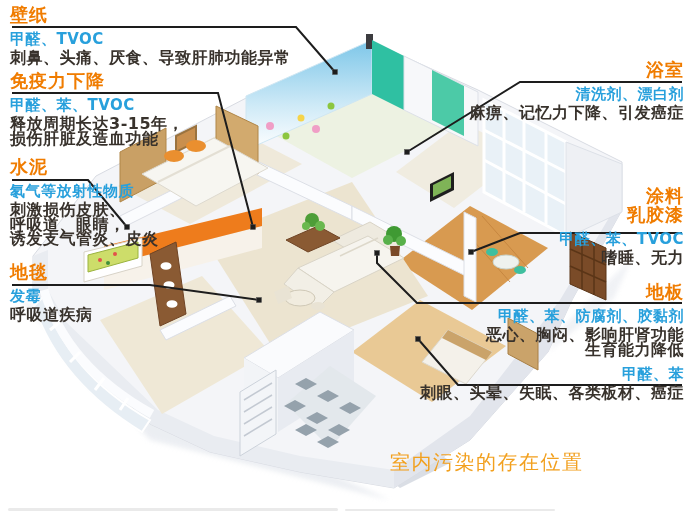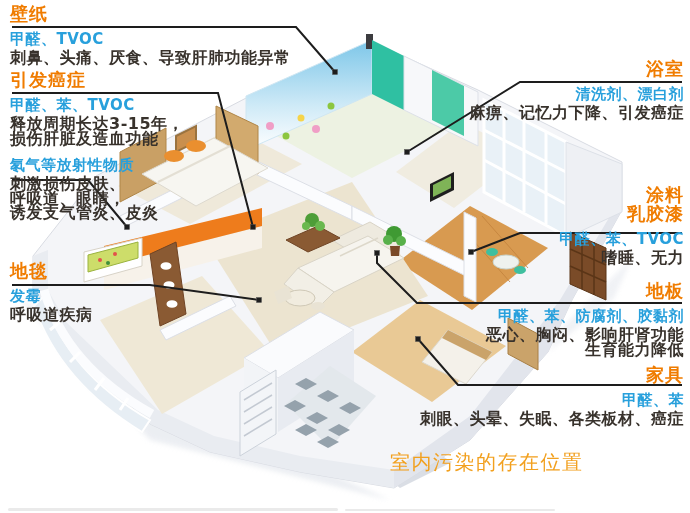--- a/index.html
+++ b/index.html
@@ -10,21 +10,21 @@
     --line_dark:#1d1d1d;
   }
   html,body{margin:0;padding:0;background:#ffffff;}
   .stage{
     position:relative;width:690px;height:513px;background:#ffffff;overflow:hidden;
     font-family:"DejaVu Sans","Liberation Sans",sans-serif;
   }
   svg{position:absolute;left:0;top:0;}
   .callout{position:absolute;font-weight:bold;white-space:nowrap;z-index:5;}
   .callout.right{text-align:right;}
-  .thead{margin-bottom:7px;font-family:Liberation Serif, serif;}
+  .thead{margin-bottom:7px;}
   .t{font-size:18px;line-height:19px;color:var(--accent_orange);letter-spacing:1px;}
   .p{font-size:15px;line-height:17px;color:var(--pollutant_blue);letter-spacing:.5px;margin-bottom:3px;}
   .e{font-size:16px;line-height:14.5px;color:var(--text_dark);letter-spacing:.5px;}
   .caption{
     position:absolute;left:390px;top:449px;z-index:5;
     font-size:20px;font-weight:normal;letter-spacing:1.5px;color:var(--caption_orange);
   }
   .artifact{position:absolute;background:#d8d8d8;opacity:.55;border-radius:2px;}
   .cline{stroke:var(--line_dark);stroke-width:2;fill:none;}
   .cdot{fill:var(--line_dark);stroke:#555;stroke-width:.5;}
@@ -227,28 +227,31 @@
   <div class="callout" style="left:10px;top:5px">
     <div class="thead">
         <div class="t">壁纸</div>
       </div>
     <div class="p">甲醛、TVOC</div>
     <div class="e">刺鼻、头痛、厌食、导致肝肺功能异常</div>
   </div>
 
   <div class="callout" style="left:10px;top:71px">
     <div class="thead">
-        <div class="t">引发癌症</div>
+        <div class="t">免疫力下降</div>
       </div>
     <div class="p">甲醛、苯、TVOC</div>
     <div class="e">释放周期长达3-15年，</div>
     <div class="e">损伤肝脏及造血功能</div>
   </div>
 
   <div class="callout" style="left:10px;top:157px">
+    <div class="thead">
+        <div class="t">水泥</div>
+      </div>
     <div class="p">氡气等放射性物质</div>
     <div class="e">刺激损伤皮肤、</div>
     <div class="e">呼吸道、眼睛，</div>
     <div class="e">诱发支气管炎、皮炎</div>
   </div>
 
   <div class="callout" style="left:10px;top:262px">
     <div class="thead">
         <div class="t">地毯</div>
       </div>
@@ -276,23 +279,20 @@
   <div class="callout right" style="right:6px;top:282px">
     <div class="thead">
         <div class="t">地板</div>
       </div>
     <div class="p">甲醛、苯、防腐剂、胶黏剂</div>
     <div class="e">恶心、胸闷、影响肝肾功能</div>
     <div class="e">生育能力降低</div>
   </div>
 
   <div class="callout right" style="right:6px;top:366px">
-    <div class="thead">
-        <div class="t">家具</div>
-      </div>
     <div class="p">甲醛、苯</div>
     <div class="e">刺眼、头晕、失眠、各类板材、癌症</div>
   </div>
 
   <div class="caption">室内污染的存在位置</div>
 
   <div class="artifact" style="left:8px;top:508px;width:330px;height:3px"></div>
   <div class="artifact" style="left:345px;top:509px;width:210px;height:2px"></div>
 
 </div>

